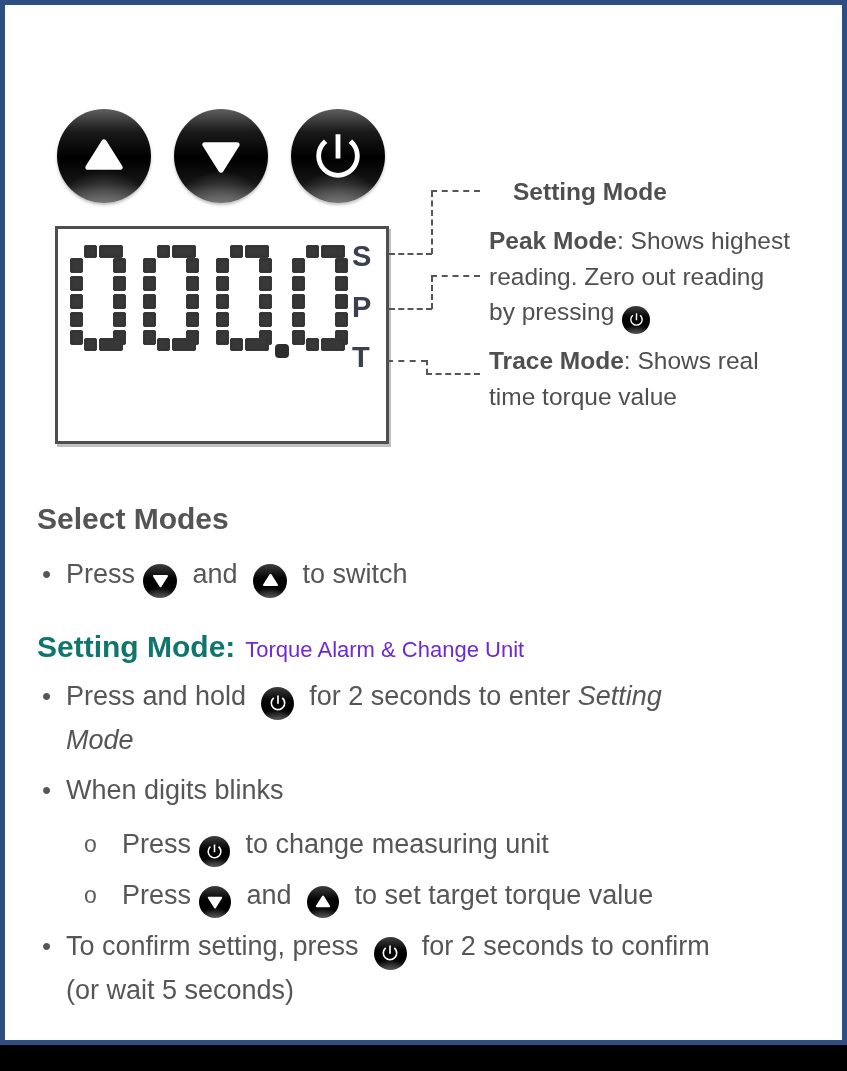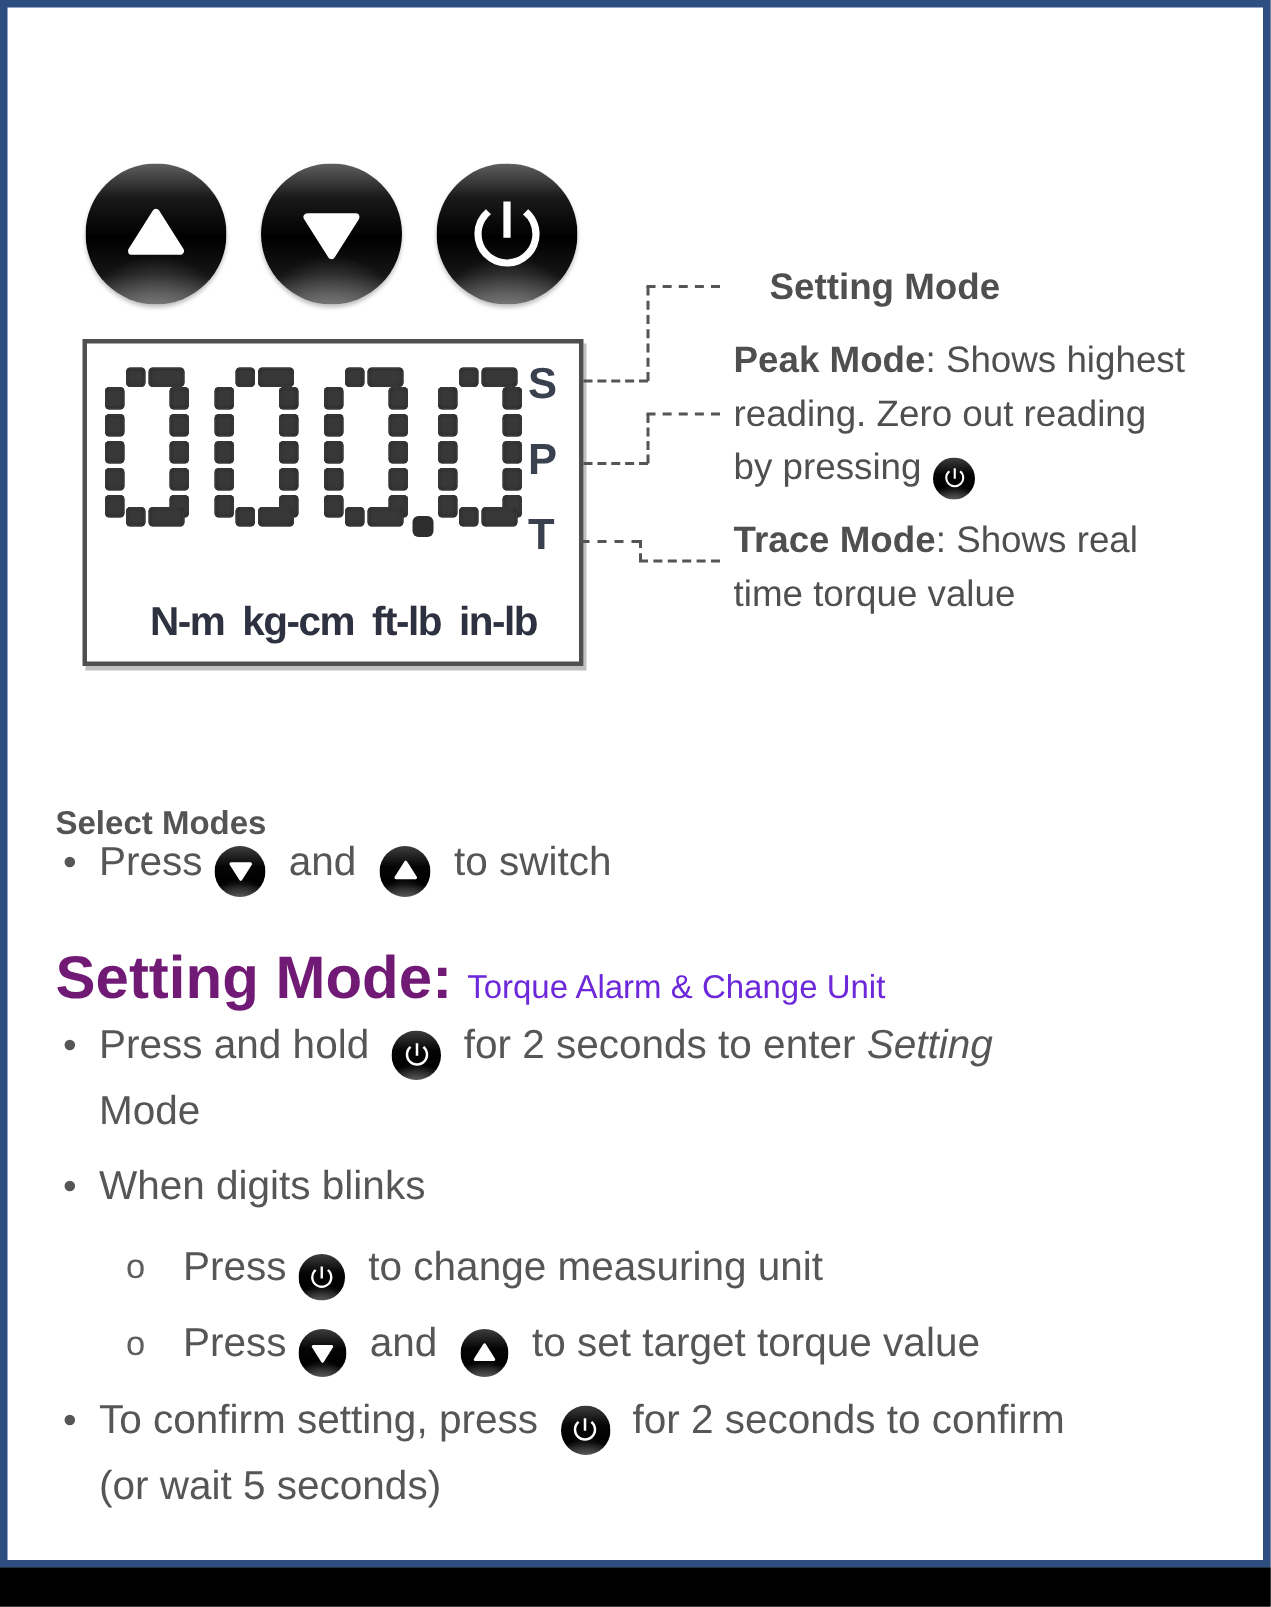--- a/index.html
+++ b/index.html
@@ -70,24 +70,24 @@
     background:
       radial-gradient(circle at 50% 125%, rgba(140,140,140,.8), rgba(0,0,0,0) 45%),
       linear-gradient(180deg,#3e3e3e 0%,#050505 40%,#000 75%,#2a2a2a 100%);
     vertical-align:-8px;margin:0 8px;
   }
   .inline-btn.pad-wide{margin:0 15px;}
   .inline-btn svg{display:block;}
 
   
   .section-heading{
-    position:absolute;color:#545454;font-weight:700;font-size:22px;white-space:nowrap;line-height:1.15;margin-top:34px;
+    position:absolute;color:#545454;font-weight:700;font-size:30px;white-space:nowrap;line-height:1.15;
   }
   .heading-row{position:absolute;display:flex;align-items:baseline;gap:10px;white-space:nowrap;}
-  .heading-row .big{font-size:40px;font-weight:700;color:#701a75;}
+  .heading-row .big{font-size:30px;font-weight:700;color:#0f766e;}
   .heading-row .small{font-size:22px;font-weight:400;color:#6d28d9;}
 
   .bullet-row{
     position:absolute;display:flex;align-items:flex-start;
     color:#565656;font-size:27px;line-height:40px;white-space:nowrap;
   }
   .bullet-row .marker{flex:0 0 24px;font-size:26px;}
   .bullet-row.sub .marker{flex:0 0 38px;font-size:23px;color:#5e5e5e;}
   .bullet-text{white-space:nowrap;}
 
@@ -121,26 +121,20 @@
           </svg>
         </span>
       </div>
     </div>
 
   <div class="lcd">
     <div class="lcd-digits" id="lcd-digits" aria-label="000.0"><span class="lcd-digit"><i style="left: 14px; top: 0px; width: 13px; height: 13px;"></i><i style="left: 29px; top: 0px; width: 24px; height: 13px;"></i><i style="left: 43px; top: 13px; width: 13px; height: 15px;"></i><i style="left: 43px; top: 31px; width: 13px; height: 15px;"></i><i style="left: 43px; top: 49px; width: 13px; height: 15px;"></i><i style="left: 43px; top: 67px; width: 13px; height: 15px;"></i><i style="left: 43px; top: 85px; width: 13px; height: 15px;"></i><i style="left: 14px; top: 93px; width: 13px; height: 13px;"></i><i style="left: 29px; top: 93px; width: 24px; height: 13px;"></i><i style="left: 0px; top: 67px; width: 13px; height: 15px;"></i><i style="left: 0px; top: 85px; width: 13px; height: 15px;"></i><i style="left: 0px; top: 13px; width: 13px; height: 15px;"></i><i style="left: 0px; top: 31px; width: 13px; height: 15px;"></i><i style="left: 0px; top: 49px; width: 13px; height: 15px;"></i></span><span class="lcd-digit"><i style="left: 14px; top: 0px; width: 13px; height: 13px;"></i><i style="left: 29px; top: 0px; width: 24px; height: 13px;"></i><i style="left: 43px; top: 13px; width: 13px; height: 15px;"></i><i style="left: 43px; top: 31px; width: 13px; height: 15px;"></i><i style="left: 43px; top: 49px; width: 13px; height: 15px;"></i><i style="left: 43px; top: 67px; width: 13px; height: 15px;"></i><i style="left: 43px; top: 85px; width: 13px; height: 15px;"></i><i style="left: 14px; top: 93px; width: 13px; height: 13px;"></i><i style="left: 29px; top: 93px; width: 24px; height: 13px;"></i><i style="left: 0px; top: 67px; width: 13px; height: 15px;"></i><i style="left: 0px; top: 85px; width: 13px; height: 15px;"></i><i style="left: 0px; top: 13px; width: 13px; height: 15px;"></i><i style="left: 0px; top: 31px; width: 13px; height: 15px;"></i><i style="left: 0px; top: 49px; width: 13px; height: 15px;"></i></span><span class="lcd-digit"><i style="left: 14px; top: 0px; width: 13px; height: 13px;"></i><i style="left: 29px; top: 0px; width: 24px; height: 13px;"></i><i style="left: 43px; top: 13px; width: 13px; height: 15px;"></i><i style="left: 43px; top: 31px; width: 13px; height: 15px;"></i><i style="left: 43px; top: 49px; width: 13px; height: 15px;"></i><i style="left: 43px; top: 67px; width: 13px; height: 15px;"></i><i style="left: 43px; top: 85px; width: 13px; height: 15px;"></i><i style="left: 14px; top: 93px; width: 13px; height: 13px;"></i><i style="left: 29px; top: 93px; width: 24px; height: 13px;"></i><i style="left: 0px; top: 67px; width: 13px; height: 15px;"></i><i style="left: 0px; top: 85px; width: 13px; height: 15px;"></i><i style="left: 0px; top: 13px; width: 13px; height: 15px;"></i><i style="left: 0px; top: 31px; width: 13px; height: 15px;"></i><i style="left: 0px; top: 49px; width: 13px; height: 15px;"></i></span><span class="lcd-dot"></span><span class="lcd-digit"><i style="left: 14px; top: 0px; width: 13px; height: 13px;"></i><i style="left: 29px; top: 0px; width: 24px; height: 13px;"></i><i style="left: 43px; top: 13px; width: 13px; height: 15px;"></i><i style="left: 43px; top: 31px; width: 13px; height: 15px;"></i><i style="left: 43px; top: 49px; width: 13px; height: 15px;"></i><i style="left: 43px; top: 67px; width: 13px; height: 15px;"></i><i style="left: 43px; top: 85px; width: 13px; height: 15px;"></i><i style="left: 14px; top: 93px; width: 13px; height: 13px;"></i><i style="left: 29px; top: 93px; width: 24px; height: 13px;"></i><i style="left: 0px; top: 67px; width: 13px; height: 15px;"></i><i style="left: 0px; top: 85px; width: 13px; height: 15px;"></i><i style="left: 0px; top: 13px; width: 13px; height: 15px;"></i><i style="left: 0px; top: 31px; width: 13px; height: 15px;"></i><i style="left: 0px; top: 49px; width: 13px; height: 15px;"></i></span></div>
     <span class="lcd-ind" style="top:13px">S</span>
     <span class="lcd-ind" style="top:64px">P</span>
     <span class="lcd-ind" style="top:114px">T</span>
-    <div class="lcd-units">
-      <span>N-m</span>
-      <span>kg-cm</span>
-      <span>ft-lb</span>
-      <span>in-lb</span>
-    </div>
   </div>
 
   <div class="dash-h" style="left:389px;top:253px;width:43px"></div>
   <div class="dash-v" style="left:431px;top:191px;height:63px"></div>
   <div class="dash-h" style="left:431px;top:190px;width:49px"></div>
 
   <div class="dash-h" style="left:389px;top:308px;width:43px"></div>
   <div class="dash-v" style="left:431px;top:276px;height:33px"></div>
   <div class="dash-h" style="left:431px;top:275px;width:49px"></div>
 
@@ -174,21 +168,21 @@
     <span class="big">Setting Mode:</span>
     <span class="small">Torque Alarm &amp; Change Unit</span>
   </div>
 
   <div class="bullet-row" style="left:42px;top:676px">
     <span class="marker">•</span>
     <span class="bullet-text"><span>Press and hold</span><span class="inline-btn pad-wide" style="width: 33px; height: 33px;">
           <svg width="20" height="20" viewBox="0 0 24 24">
             <path fill="#fff" d="M13 3h-2v10h2V3zm4.83 2.17-1.42 1.42A6.94 6.94 0 0 1 19 12c0 3.87-3.13 7-7 7s-7-3.13-7-7c0-2.19 1.01-4.14 2.58-5.42L6.17 5.17A8.93 8.93 0 0 0 3 12a9 9 0 0 0 18 0c0-2.74-1.23-5.18-3.17-6.83z"></path>
           </svg>
-        </span><span>for 2 seconds to enter </span><span style="font-style: italic;">Setting</span><br><span style="">Mode</span></span>
+        </span><span>for 2 seconds to enter </span><span style="font-style: italic;">Setting</span><br><span style="font-style: italic;">Mode</span></span>
   </div>
 
   <div class="bullet-row" style="left:42px;top:770px">
     <span class="marker">•</span>
     <span class="bullet-text"><span>When digits blinks</span></span>
   </div>
 
   <div class="bullet-row sub" style="left:84px;top:824px">
     <span class="marker">o</span>
     <span class="bullet-text"><span>Press</span><span class="inline-btn" style="width: 31px; height: 31px;">

